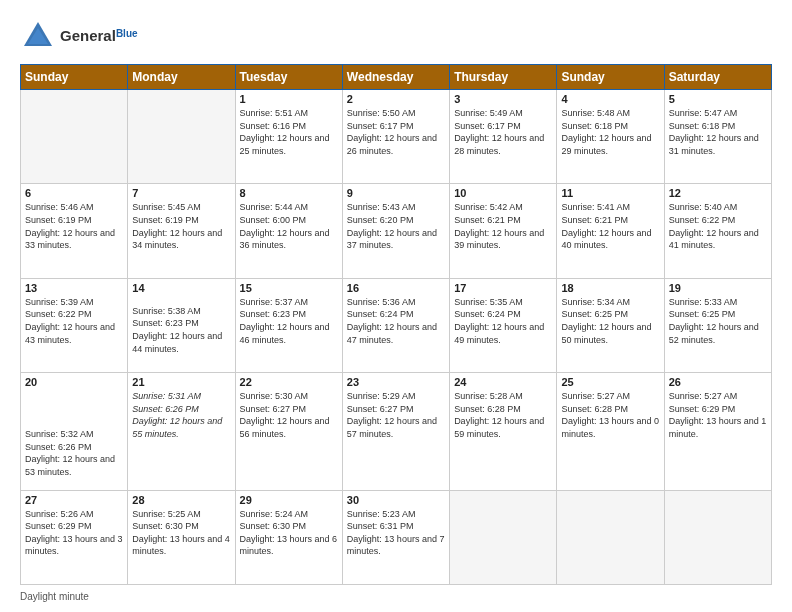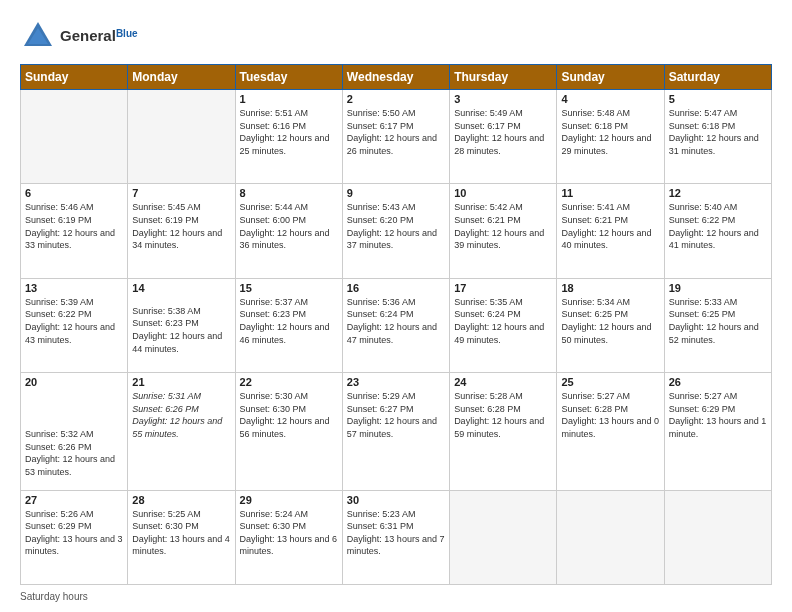--- a/index.html
+++ b/index.html
@@ -269,21 +269,21 @@
           </td>
           <td>
             <span class="day-num">21</span>
             <div class="day-info" style="white-space: pre-line; font-style: italic;">Sunrise: 5:31 AM
 Sunset: 6:26 PM
 Daylight: 12 hours and 55 minutes.</div>
           </td>
           <td>
             <span class="day-num">22</span>
             <div class="day-info" style="white-space: pre-line;">Sunrise: 5:30 AM
-Sunset: 6:30 PM
+Sunset: 6:27 PM
 Daylight: 12 hours and 56 minutes.</div>
           </td>
           <td>
             <span class="day-num">23</span>
             <div class="day-info" style="white-space: pre-line;">Sunrise: 5:29 AM
 Sunset: 6:27 PM
 Daylight: 12 hours and 57 minutes.</div>
           </td>
           <td>
             <span class="day-num">24</span>
@@ -330,15 +330,15 @@
 Daylight: 13 hours and 7 minutes.</div>
           </td>
           <td class="empty"></td>
           <td class="empty"></td>
           <td class="empty"></td>
         </tr>
       </tbody>
   </table>
 
   <div class="footer">
-    <span>Saturday hours</span>
+    <span>Daylight minute</span>
   </div>
 </div>
 
 </body></html>

